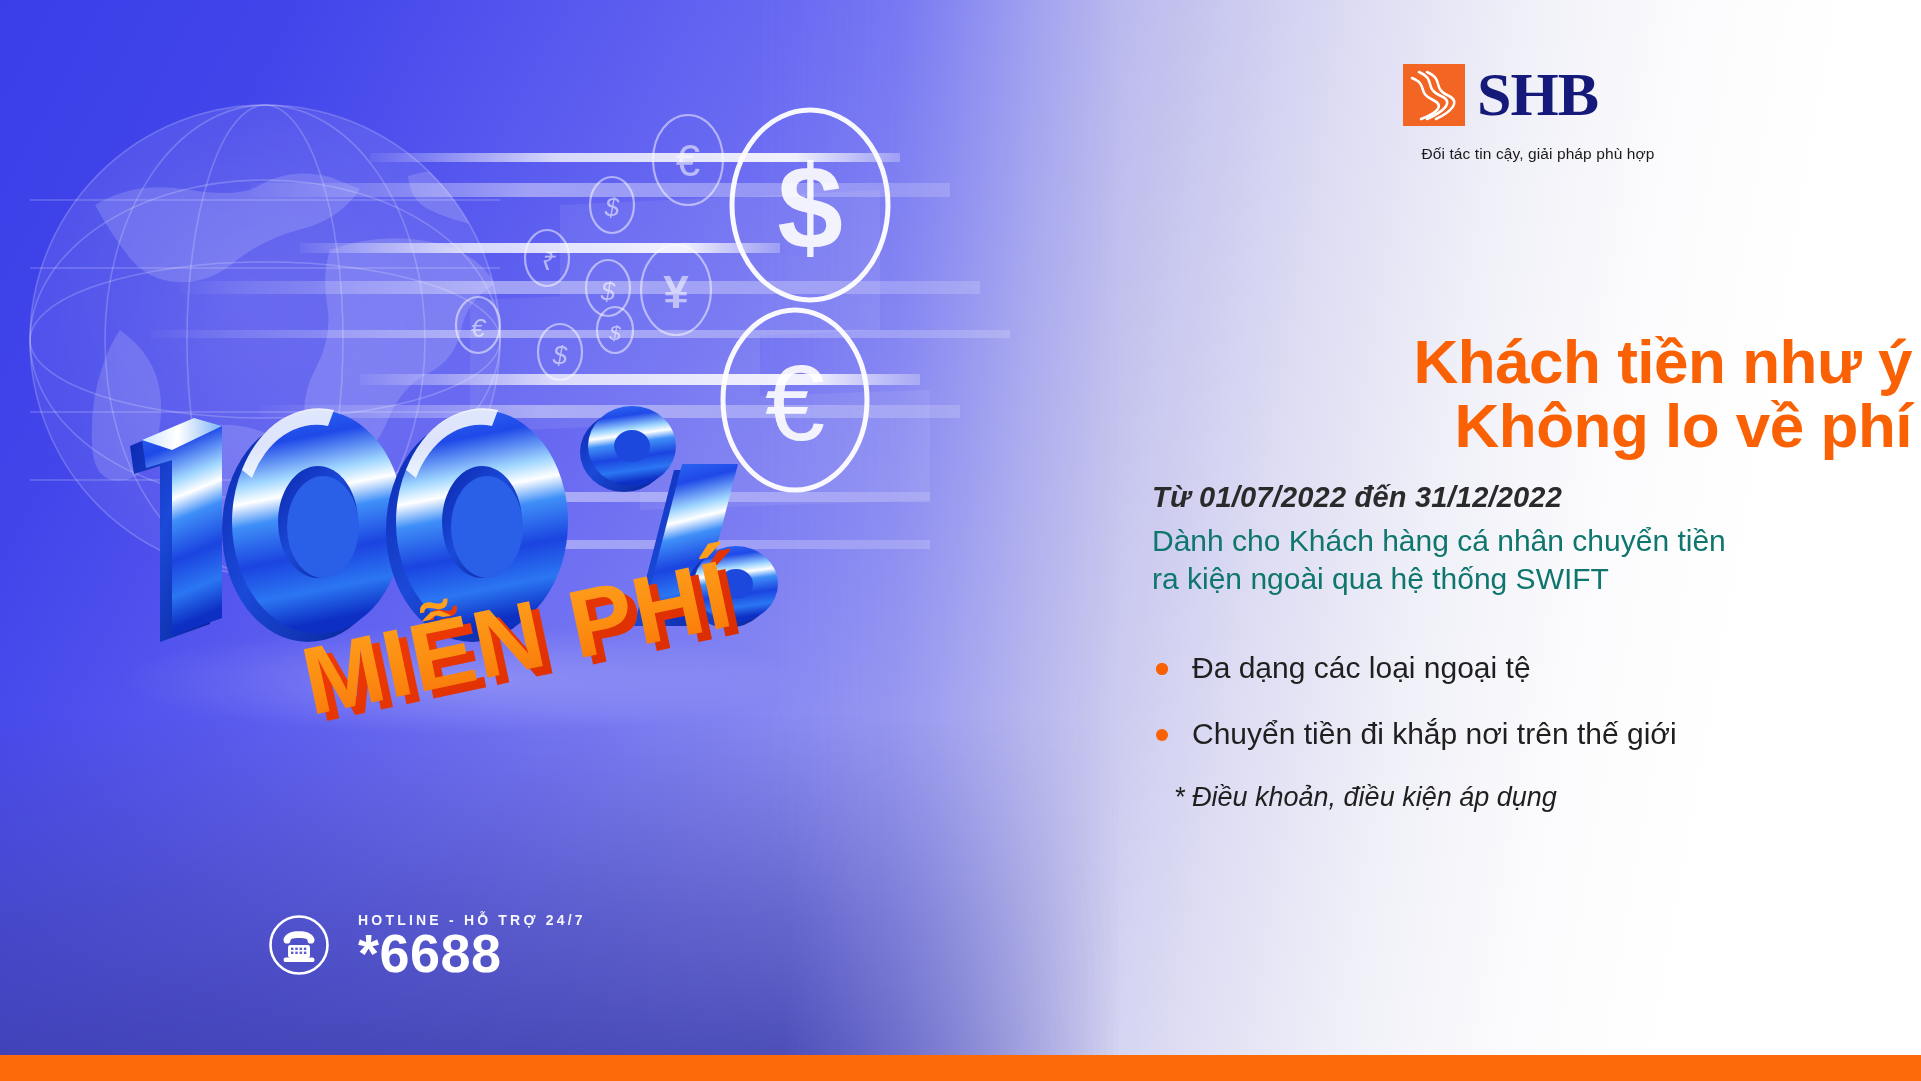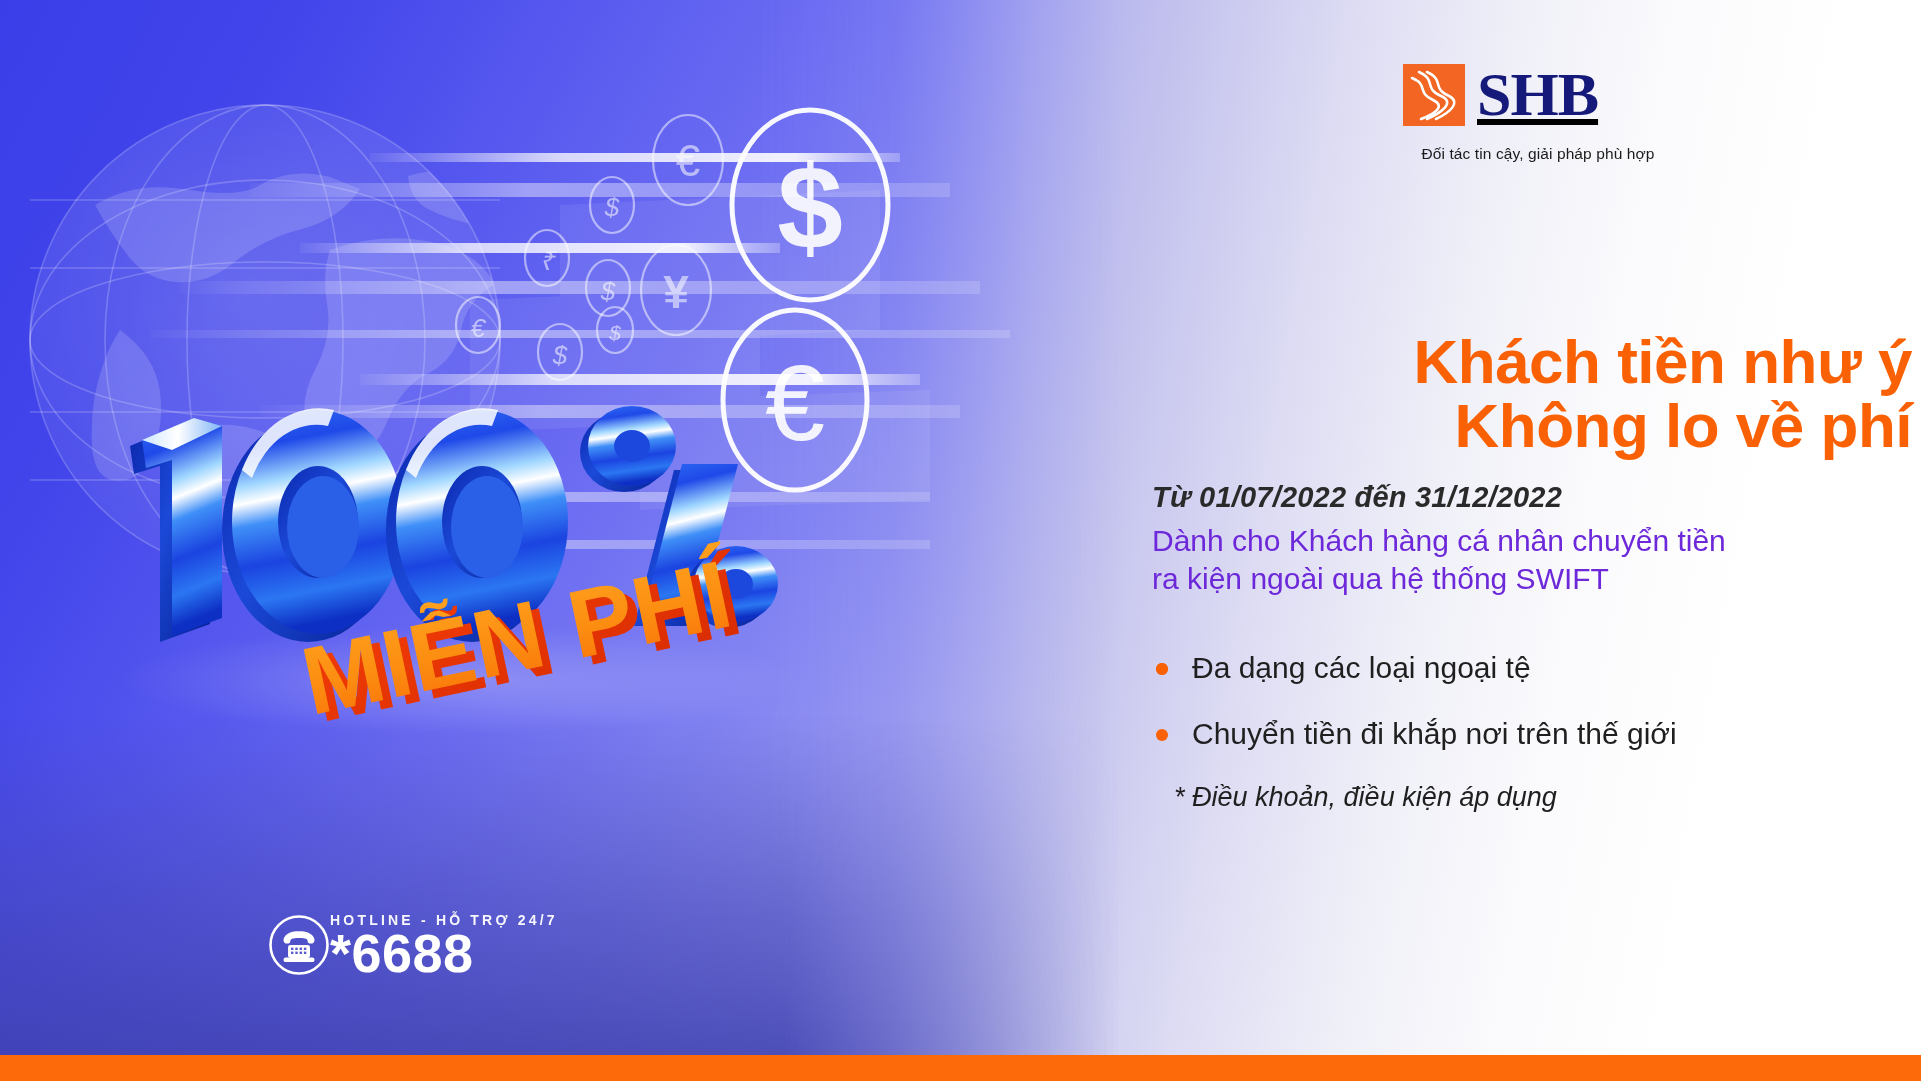--- a/index.html
+++ b/index.html
@@ -70,21 +70,20 @@
   .logo {
     position: absolute;
     left: 1403px;
     top: 64px;
     width: 270px;
   }
   .logo-row {
     display: flex;
     align-items: center;
     gap: 12px;
-    text-decoration: underline;
   }
   .logo-mark {
     width: 62px; height: 62px;
     flex: 0 0 auto;
   }
   .logo-text {
     font-family: "Liberation Serif", serif;
     font-weight: bold;
     font-size: 62px;
     line-height: 0.92;
@@ -123,21 +122,21 @@
     font-style: italic;
     font-weight: bold;
     font-size: 29px;
     color: #2a2a2a;
     letter-spacing: 0.2px;
   }
   .subtitle {
     margin-top: 8px;
     font-size: 30px;
     line-height: 1.26;
-    color: #6d28d9;
+    color: #0f766e;
     font-weight: 300;
   }
   .subtitle span { display: block; }
 
   .bullets {
     margin: 52px 0 0 0;
     padding: 0;
     list-style: none;
   }
   .bullets li {
@@ -164,21 +163,21 @@
     color: #1f1f1f;
   }
 
   
   .hotline {
     position: absolute;
     left: 268px;
     top: 912px;
     display: flex;
     align-items: center;
-    gap: 0;
+    gap: 28px;
   }
   .hotline-icon { width: 62px; height: 62px; flex: 0 0 auto; }
   .hotline-label {
     color: #ffffff;
     font-size: 14px;
     letter-spacing: 3.2px;
     font-weight: bold;
     opacity: 0.95;
     margin-bottom: 1px;
   }

